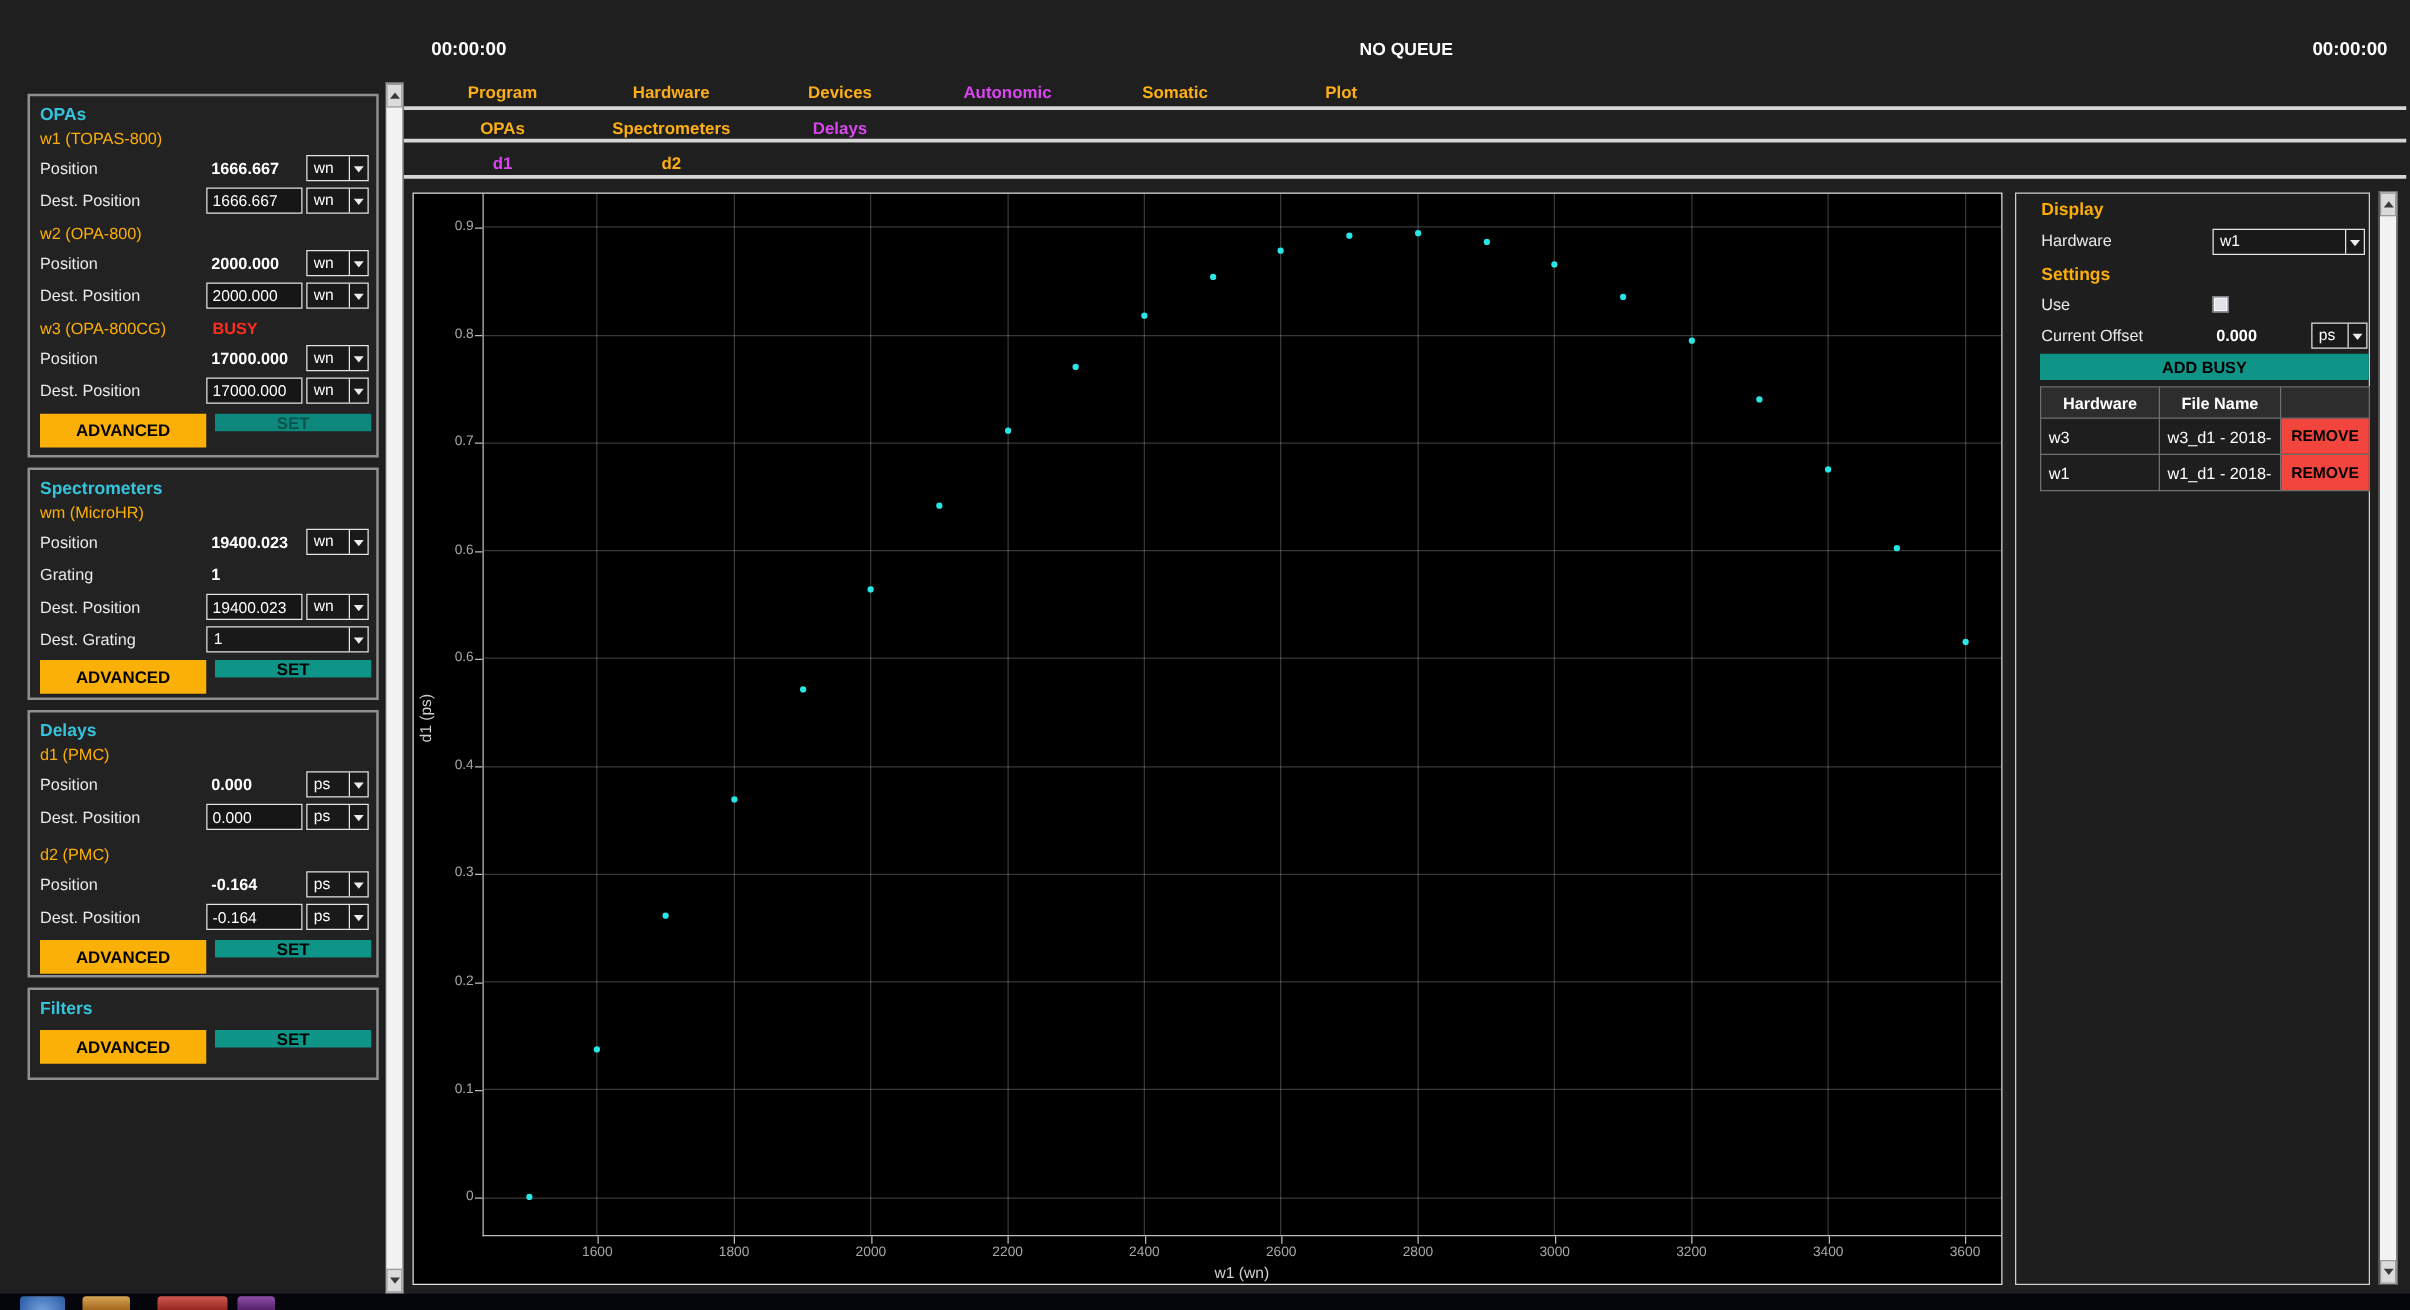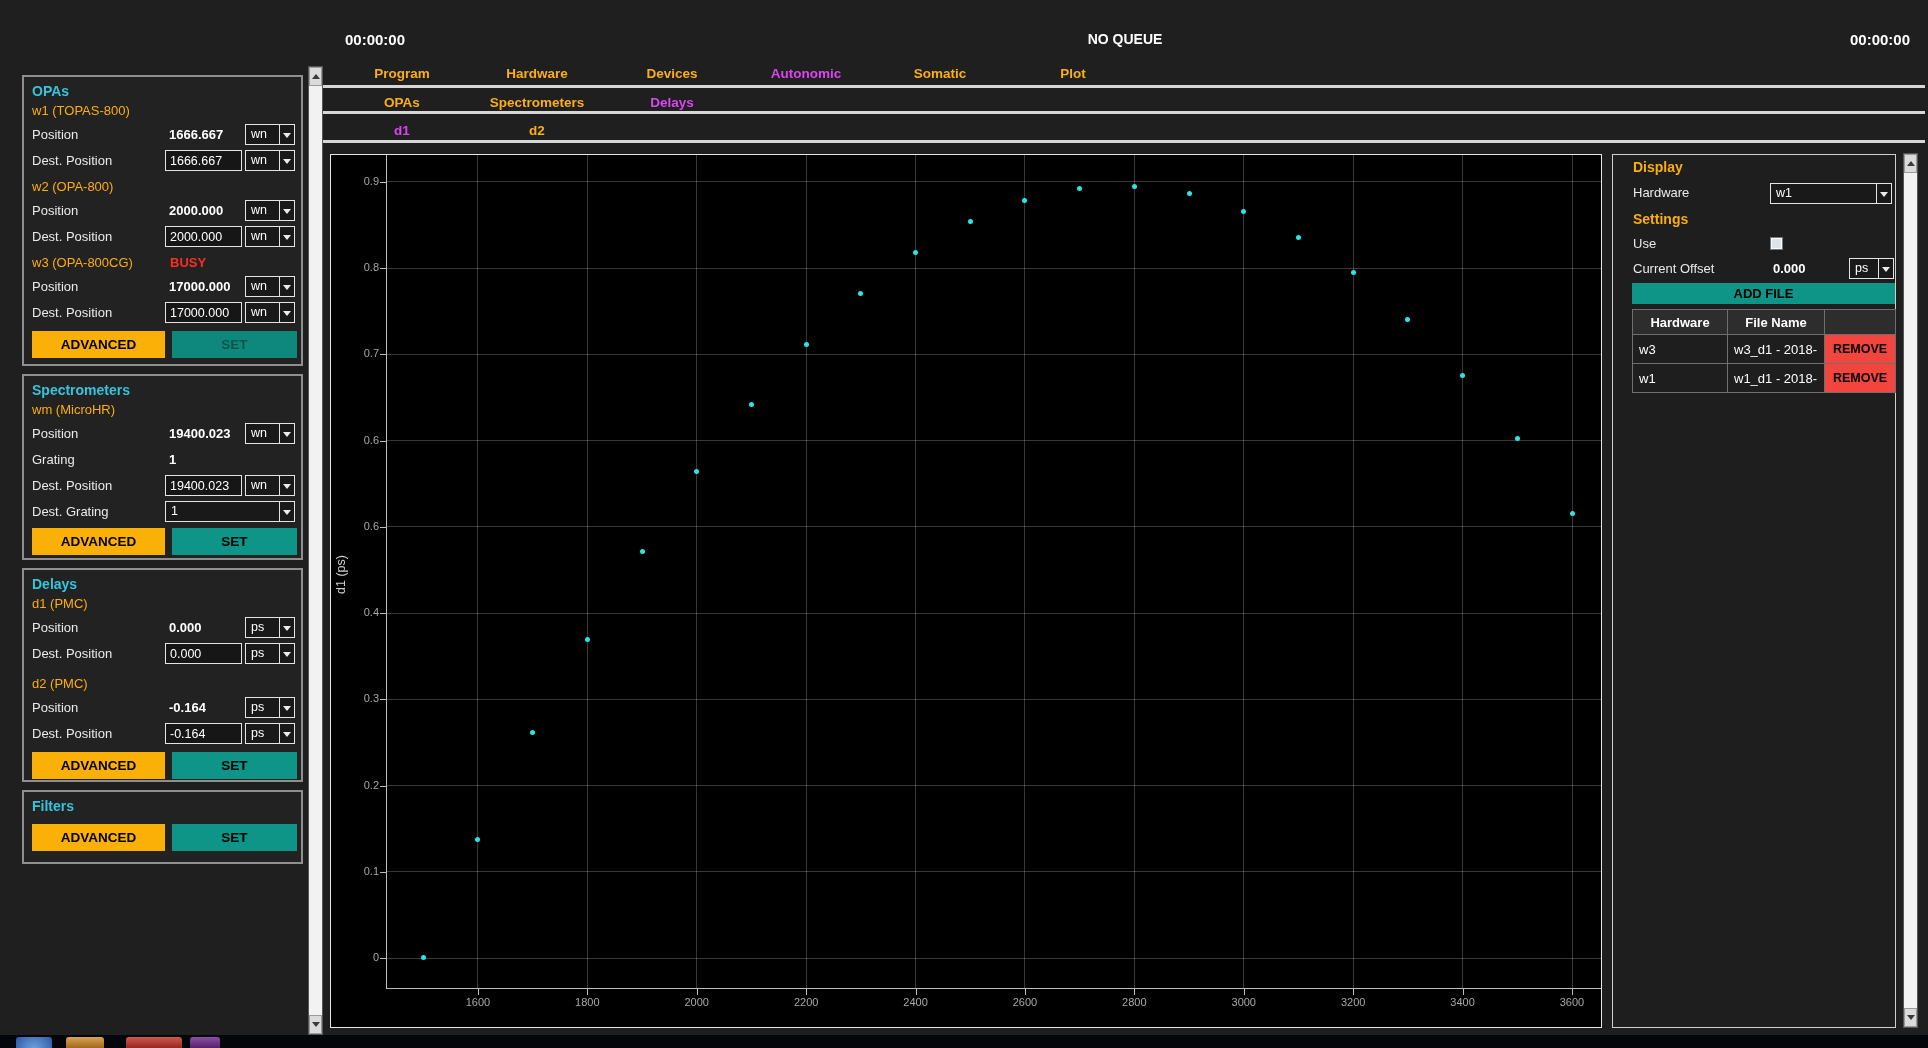--- a/index.html
+++ b/index.html
@@ -49,21 +49,21 @@
   .tinput { position:absolute; left:141px; width:77px; height:21px; background:#161616; border:1px solid #e4e4e4;
     color:#fff; font-family:"Liberation Sans",sans-serif; font-size:12.5px; padding-left:4px; }
   .combo { position:absolute; left:221px; width:50px; height:21px; background:#191919; border:1px solid #e4e4e4; }
   .combo .cval { position:absolute; left:5px; top:2px; font-size:12.5px; color:#fff; }
   .cbtn { position:absolute; right:0; top:0; bottom:0; width:15px; border-left:1px solid #e4e4e4;
     display:flex; align-items:center; justify-content:center; cursor:pointer; }
   .cbtn::after { content:''; width:0; height:0; border:4px solid transparent; border-top:5px solid #ececec; margin-top:5px; }
   .combo.wide { width:130px; }
   .btn-adv { position:absolute; left:8px; width:133px; height:27px; background:#fbb007; border:none;
     color:#000; font-weight:700; font-size:13.5px; cursor:pointer; }
-  .btn-set { position:absolute; left:148px; width:125px; height:27px; background:#0f9488; border:none;
+  .btn-set { position:absolute; left:148px; width:125px; height:14px; background:#0f9488; border:none;
     color:#000; font-weight:700; font-size:13.5px; cursor:pointer; }
   .btn-set.disabled { background:#0e887c; color:rgba(0,0,0,.38); }
 
   
   .vscroll { position:absolute; width:15px; background:#f2f2f2; border:1px solid #555; }
   .sb-btn { position:absolute; left:0; width:13px; height:19px; background:#dbdbdb; border:1px solid #9a9a9a;
     display:flex; align-items:center; justify-content:center; cursor:pointer; }
   .sb-btn.up { top:0; } .sb-btn.down { bottom:0; }
   .sb-btn.up::after { content:''; border:4px solid transparent; border-bottom:5px solid #3a3a3a; margin-bottom:4px; }
   .sb-btn.down::after { content:''; border:4px solid transparent; border-top:5px solid #3a3a3a; margin-top:4px; }
@@ -328,39 +328,40 @@
         <div class="dot" style="left: 799.576px; top: 36.4808px; background: rgb(42, 229, 229);"></div>
         <div class="dot" style="left: 854.28px; top: 53.729px; background: rgb(42, 229, 229);"></div>
         <div class="dot" style="left: 908.985px; top: 79.6013px; background: rgb(42, 229, 229);"></div>
         <div class="dot" style="left: 963.689px; top: 114.96px; background: rgb(42, 229, 229);"></div>
         <div class="dot" style="left: 1018.39px; top: 162.392px; background: rgb(42, 229, 229);"></div>
         <div class="dot" style="left: 1073.1px; top: 217.587px; background: rgb(42, 229, 229);"></div>
         <div class="dot" style="left: 1127.8px; top: 280.542px; background: rgb(42, 229, 229);"></div>
         <div class="dot" style="left: 1182.51px; top: 355.572px; background: rgb(42, 229, 229);"></div>
       </div>
     <div class="ylabel">d1 (ps)</div>
+    <div class="xlabel">w1 (wn)</div>
   </div>
 
   <div class="rpanel">
     <div class="sec" style="top:4px;">Display</div>
     <div class="rlabel" style="top:30px;">Hardware</div>
     <div class="combo" style="left:157px; top:28px; width:122px;">
       <span class="cval">w1</span>
         <span class="cbtn"></span>
     </div>
     <div class="sec" style="top:56px;">Settings</div>
     <div class="rlabel" style="top:81px;">Use</div>
     <div class="checkbox" style="top:82px;"></div>
     <div class="rlabel" style="top:106px;">Current Offset</div>
     <div class="rval" style="top:106px;">0.000</div>
     <div class="combo" style="left:236px; top:103px; width:45px;">
       <span class="cval">ps</span>
         <span class="cbtn"></span>
     </div>
-    <button class="btn-addfile">ADD FILE</button>
+    <button class="btn-addfile">ADD BUSY</button>
     <table class="ftable">
       <colgroup>
           <col class="c1">
           <col class="c2">
           <col class="c3">
         </colgroup>
       <tbody>
           <tr>
         <th>Hardware</th>
         <th>File Name</th>

